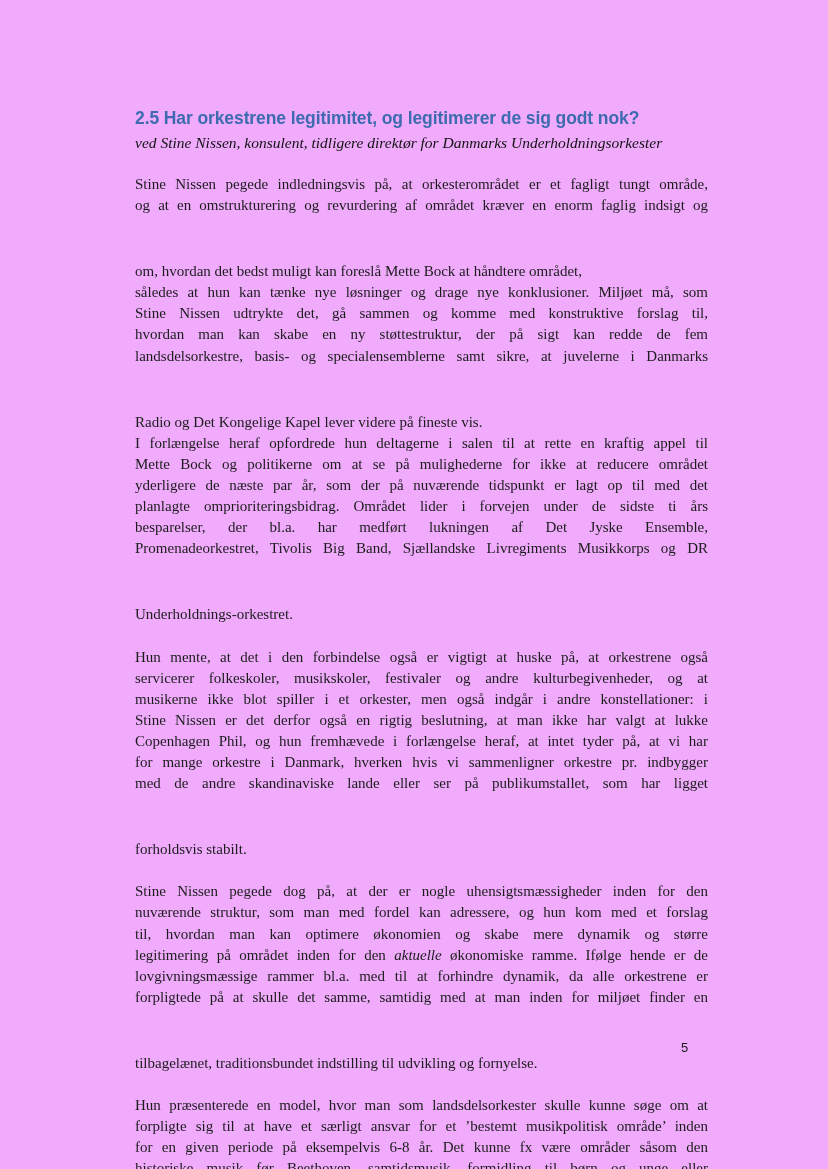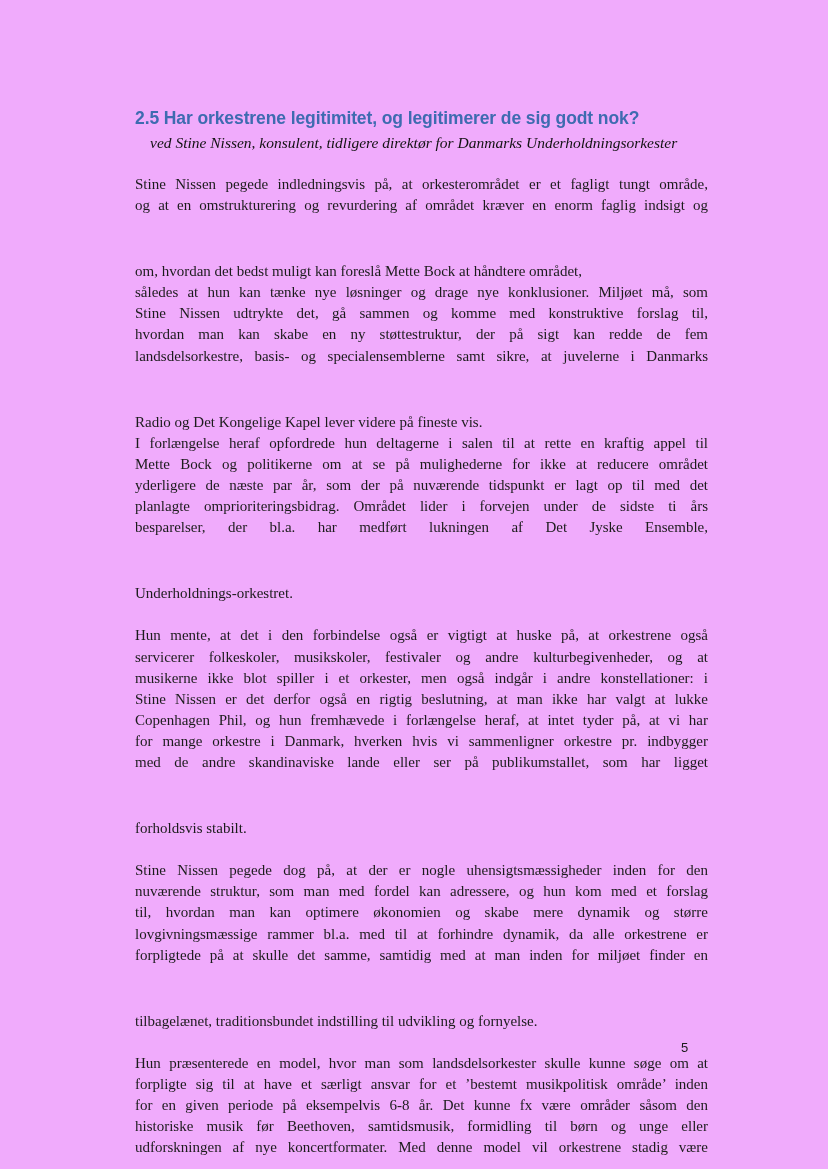--- a/index.html
+++ b/index.html
@@ -28,21 +28,21 @@
     font-weight: bold;
     font-size: 17.5px;
     line-height: 24px;
     margin: 0;
     letter-spacing: -0.1px;
   }
   .byline {
     font-style: italic;
     font-size: 15.5px;
     line-height: 21px;
-    margin: 2px 0 0 15px;
+    margin: 2px 0 0 0;
     color: #121212;
   }
   .bodytext {
     margin-top: 21px;
     font-size: 15px;
     line-height: 21.1px;
   }
   .para + .para {
     margin-top: 21.1px;
     font-family: Liberation Serif, serif;
@@ -86,36 +86,38 @@
           <div class="line"><span>således at hun kan tænke nye løsninger og drage nye konklusioner. Miljøet må, som</span></div>
           <div class="line"><span>Stine Nissen udtrykte det, gå sammen og komme med konstruktive forslag til,</span></div>
           <div class="line"><span>hvordan man kan skabe en ny støttestruktur, der på sigt kan redde de fem</span></div>
           <div class="line"><span>landsdelsorkestre, basis- og specialensemblerne samt sikre, at juvelerne i Danmarks</span></div>
           <div class="line short"><span>Radio og Det Kongelige Kapel lever videre på fineste vis.</span></div>
           <div class="line"><span>I forlængelse heraf opfordrede hun deltagerne i salen til at rette en kraftig appel til</span></div>
           <div class="line"><span>Mette Bock og politikerne om at se på mulighederne for ikke at reducere området</span></div>
           <div class="line"><span>yderligere de næste par år, som der på nuværende tidspunkt er lagt op til med det</span></div>
           <div class="line"><span>planlagte omprioriteringsbidrag. Området lider i forvejen under de sidste ti års</span></div>
           <div class="line"><span>besparelser, der bl.a. har medført lukningen af Det Jyske Ensemble,</span></div>
+          <div class="line"><span>Promenadeorkestret, Tivolis Big Band, Sjællandske Livregiments Musikkorps og DR</span></div>
           <div class="line short"><span>Underholdnings-orkestret.</span></div>
         </div>
         <div class="para">
           <div class="line"><span>Hun mente, at det i den forbindelse også er vigtigt at huske på, at orkestrene også</span></div>
           <div class="line"><span>servicerer folkeskoler, musikskoler, festivaler og andre kulturbegivenheder, og at</span></div>
           <div class="line"><span>musikerne ikke blot spiller i et orkester, men også indgår i andre konstellationer: i</span></div>
           <div class="line"><span>Stine Nissen er det derfor også en rigtig beslutning, at man ikke har valgt at lukke</span></div>
           <div class="line"><span>Copenhagen Phil, og hun fremhævede i forlængelse heraf, at intet tyder på, at vi har</span></div>
           <div class="line"><span>for mange orkestre i Danmark, hverken hvis vi sammenligner orkestre pr. indbygger</span></div>
           <div class="line"><span>med de andre skandinaviske lande eller ser på publikumstallet, som har ligget</span></div>
           <div class="line short"><span>forholdsvis stabilt.</span></div>
         </div>
         <div class="para">
           <div class="line"><span>Stine Nissen pegede dog på, at der er nogle uhensigtsmæssigheder inden for den</span></div>
           <div class="line"><span>nuværende struktur, som man med fordel kan adressere, og hun kom med et forslag</span></div>
           <div class="line"><span>til, hvordan man kan optimere økonomien og skabe mere dynamik og større</span></div>
+          <div class="line"><span>legitimering på området inden for den </span><span class="it">aktuelle</span><span> økonomiske ramme. Ifølge hende er de</span></div>
           <div class="line"><span>lovgivningsmæssige rammer bl.a. med til at forhindre dynamik, da alle orkestrene er</span></div>
           <div class="line"><span>forpligtede på at skulle det samme, samtidig med at man inden for miljøet finder en</span></div>
           <div class="line short"><span>tilbagelænet, traditionsbundet indstilling til udvikling og fornyelse.</span></div>
         </div>
         <div class="para">
           <div class="line"><span>Hun præsenterede en model, hvor man som landsdelsorkester skulle kunne søge om at</span></div>
           <div class="line"><span>forpligte sig til at have et særligt ansvar for et ’bestemt musikpolitisk område’ inden</span></div>
           <div class="line"><span>for en given periode på eksempelvis 6-8 år. Det kunne fx være områder såsom den</span></div>
           <div class="line"><span>historiske musik før Beethoven, samtidsmusik, formidling til børn og unge eller</span></div>
           <div class="line"><span>udforskningen af nye koncertformater. Med denne model vil orkestrene stadig være</span></div>

